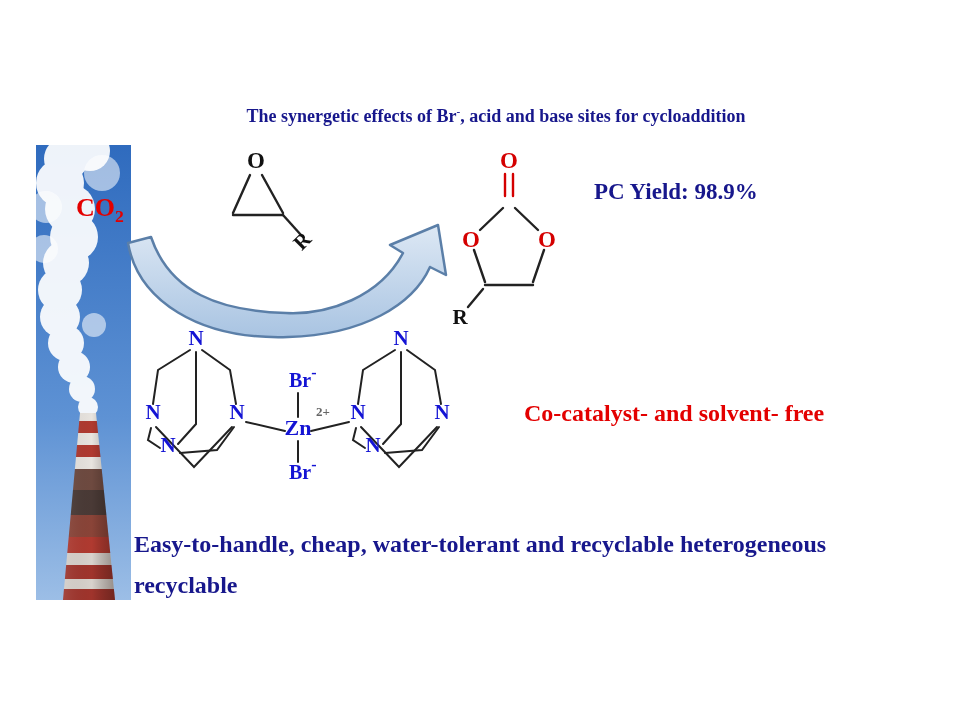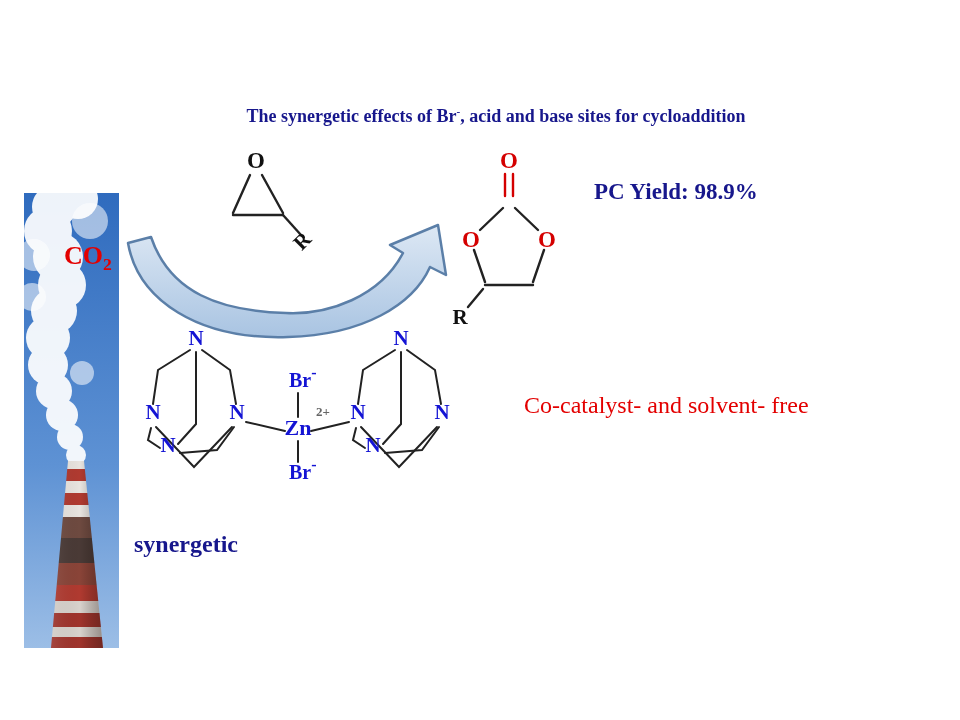--- a/index.html
+++ b/index.html
@@ -5,37 +5,37 @@
   html,body { margin:0; padding:0; background:#ffffff; }
   .canvas {
     position:relative; width:960px; height:720px; background:#ffffff;
     font-family:"Liberation Serif", serif; overflow:hidden;
   }
   .title {
     position:absolute; top:90px; left:0; width:100%; text-align:center;
     font-size:18px; font-weight:bold; color:#17178C; margin:16px; white-space:nowrap;
   }
   .title sup, .cond-line sup { font-size:62%; line-height:0; vertical-align:super; }
-  .photo { position:absolute; left:24px; top:145px; width:95px; height:455px;margin-top:48px; }
+  .photo { position:absolute; left:36px; top:145px; width:95px; height:455px; }
   .photo svg { width:100%; height:100%; display:block; }
   .co2 {
     position:absolute; left:40px; top:48px; color:#E30000; font-weight:bold;
     font-size:26px; white-space:nowrap;
   }
   .co2 sub { font-size:68%; line-height:0; vertical-align:sub; }
   .arrow-svg { position:absolute; left:108px; top:205px; width:350px; height:140px; }
   .epoxide-svg { position:absolute; left:195px; top:142px; width:135px; height:130px; }
   .carbonate-svg { position:absolute; left:438px; top:142px; width:155px; height:195px; }
   .complex-svg { position:absolute; left:122px; top:312px; width:360px; height:195px; }
   .conditions {
     position:absolute; left:594px; top:172px; color:#17178C; font-weight:bold;
     font-size:23px; line-height:40px; white-space:nowrap;
   }
   .highlight {
-    position:absolute; left:524px; top:392px; color:#E30000; font-weight:normal;
+    position:absolute; left:524px; top:400px; color:#E30000; font-weight:bold;
     font-size:24px; white-space:nowrap;
   }
   .footer {
     position:absolute; left:134px; top:524px; color:#17178C; font-weight:bold;
     font-size:24px; line-height:41px; white-space:nowrap;
   }
   text { font-family:"Liberation Serif", serif; font-weight:bold; }
 </style>
 </head>
 <body>
@@ -182,16 +182,17 @@
     </g>
     <text x="176" y="123" text-anchor="middle" font-size="22" fill="#1414D4">Zn</text>
     <text x="194" y="104" text-anchor="start" font-size="13" fill="#666666">2+</text>
     <text x="167" y="75" text-anchor="start" font-size="20" fill="#1414D4"><tspan>Br</tspan><tspan dy="-9" font-size="16">-</tspan></text>
     <text x="167" y="167" text-anchor="start" font-size="20" fill="#1414D4"><tspan>Br</tspan><tspan dy="-9" font-size="16">-</tspan></text>
   </svg>
 
   <div class="highlight">Co-catalyst- and solvent- free</div>
 
   <div class="footer">
-    <div>synergetic</div>
+    <div>Easy-to-handle, cheap, water-tolerant and recyclable heterogeneous</div>
+    <div>recyclable</div>
   </div>
 
 </div>
 
 </body></html>

